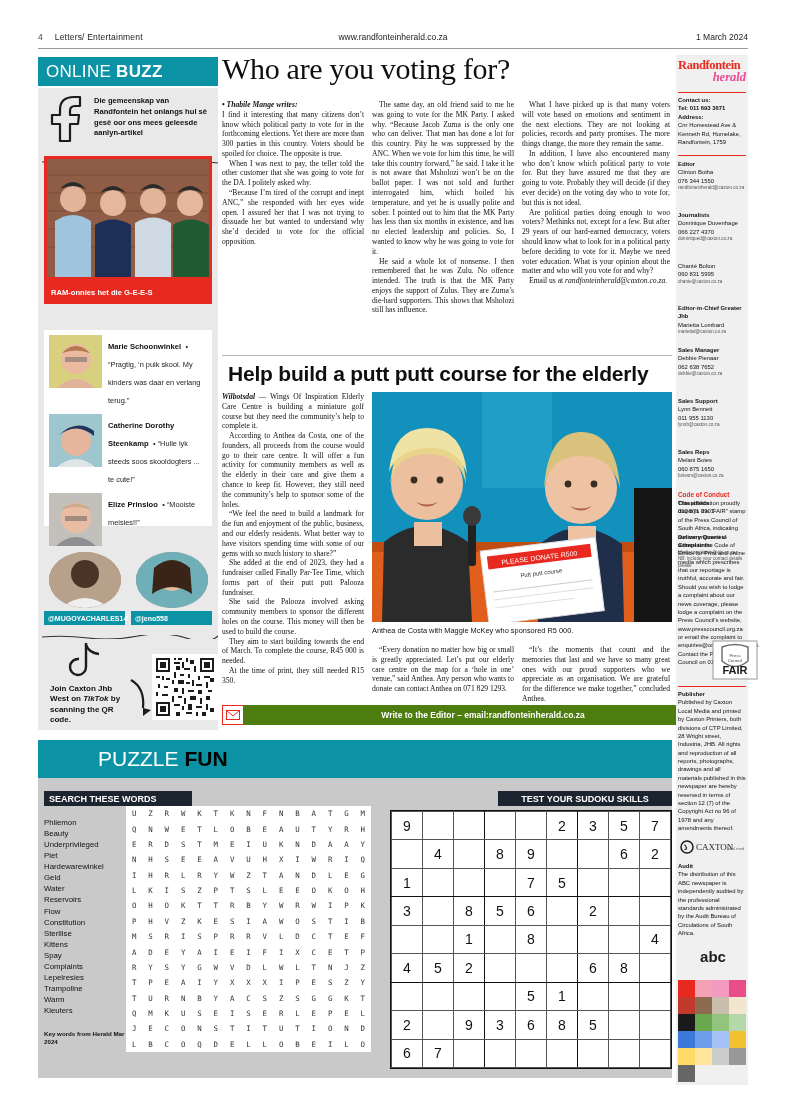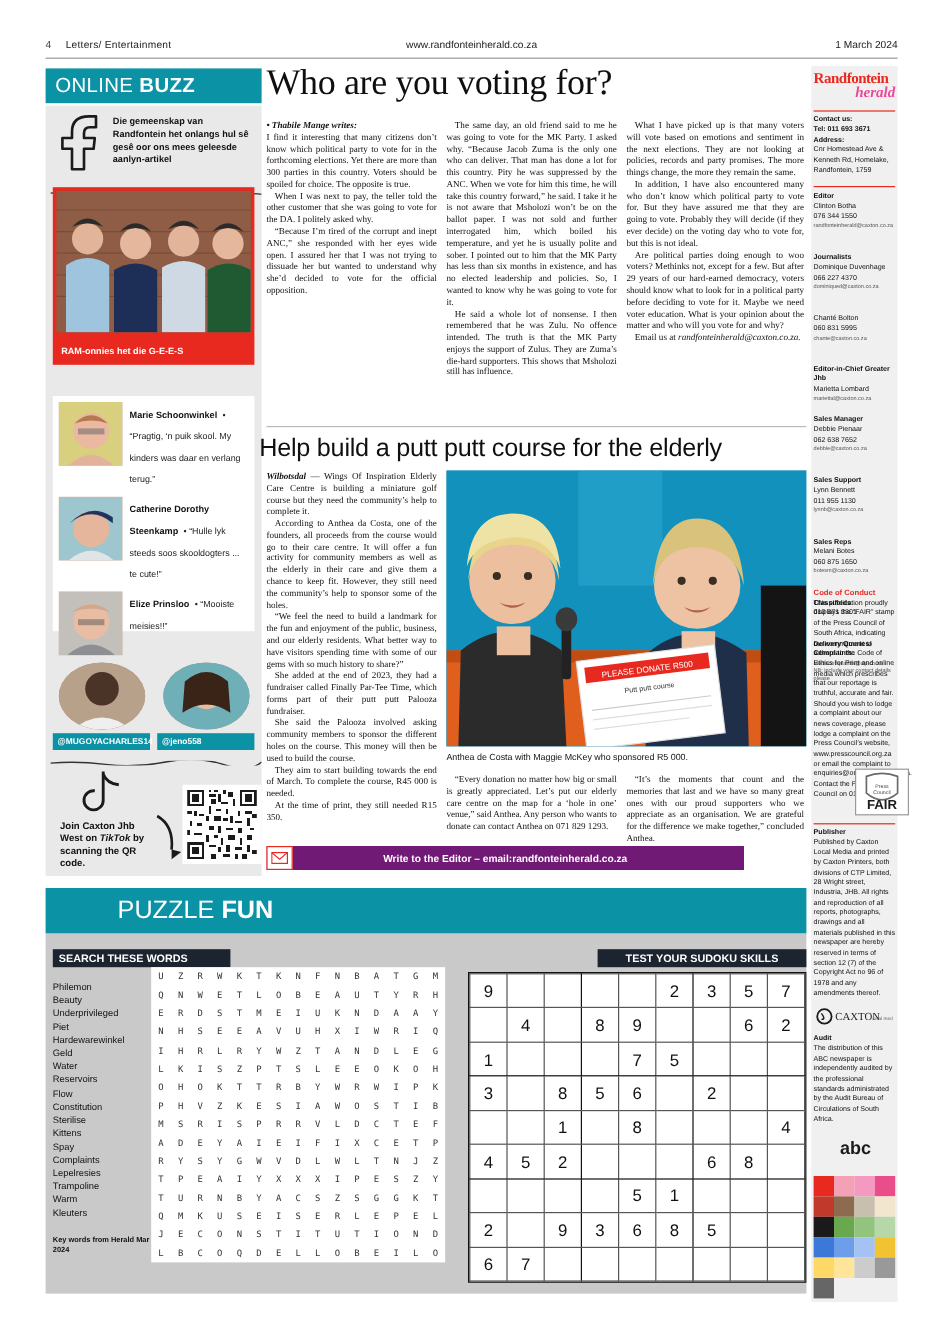--- a/index.html
+++ b/index.html
@@ -69,36 +69,36 @@
   .hr-thin{position:absolute;background:#b9b9b9;height:1px;}
 
   .acol{position:absolute;font-family:"Liberation Serif", serif;font-size:7.6px;
         line-height:1.29;color:#15110f;text-align:justify;}
   .acol p{margin:0;text-indent:7px;}
   .acol p.noind{text-indent:0;}
   .acol b.byline{font-style:italic;font-weight:700;}
   .acol i{font-style:italic;}
 
   
-  .headline2{position:absolute;left:216px;top:362px;width:450px;
-             font-size:21px;font-weight:400;color:#0f0f0f;letter-spacing:-.2px;}
+  .headline2{position:absolute;left:228px;top:362px;width:450px;
+             font-size:21px;font-weight:700;color:#0f0f0f;letter-spacing:-.2px;}
   .photo2{position:absolute;left:372px;top:392px;width:300px;height:230px;overflow:hidden;background:#128ab4;}
   .cap2{position:absolute;left:372px;top:626px;width:300px;font-size:7.4px;color:#111;}
 
   
-  .editorbar{position:absolute;left:222px;top:705px;width:398px;height:20px;background:#701a75;}
+  .editorbar{position:absolute;left:222px;top:705px;width:450px;height:20px;background:#4d7c0f;padding-left:36px;}
   .editorbar span{display:block;text-align:center;line-height:20px;color:#fff;font-size:8.5px;font-weight:700;}
   .envbox{position:absolute;left:222px;top:705px;width:22px;height:20px;background:#fff;
           border:1px solid #e8291f;box-sizing:border-box;display:flex;align-items:center;justify-content:center;}
 
   
   .puzzlehead{position:absolute;left:38px;top:740px;width:634px;height:38px;background:#0b93a5;
               display:flex;align-items:center;padding-left:60px;box-sizing:border-box;}
   .puzzlehead .p1{color:#fff;font-size:21px;font-weight:400;}
-  .puzzlehead .p2{color:#ffffff;font-size:21px;font-weight:700;margin-left:6px;}
+  .puzzlehead .p2{color:#000000;font-size:21px;font-weight:700;margin-left:6px;}
   .puzzlebody{position:absolute;left:38px;top:778px;width:634px;height:300px;background:#c9c9c9;}
 
   .swhead{position:absolute;left:44px;top:791px;width:148px;height:15px;background:#1c2430;color:#fff;
           font-size:9px;font-weight:700;display:flex;align-items:center;padding-left:5px;box-sizing:border-box;}
   .swlist{position:absolute;left:44px;top:817px;width:86px;font-size:7.8px;line-height:1.42;color:#111;font-weight:400;}
   .swsource{position:absolute;left:44px;top:1030px;width:90px;font-size:6.2px;line-height:1.3;color:#111;font-weight:700;}
   .grid{position:absolute;left:126px;top:806px;width:245px;height:246px;background:#fff;}
   .grid table{border-collapse:collapse;width:100%;height:100%;}
   .grid td{text-align:center;font-family:"DejaVu Sans Mono", monospace;font-size:7.4px;color:#333;}
 

